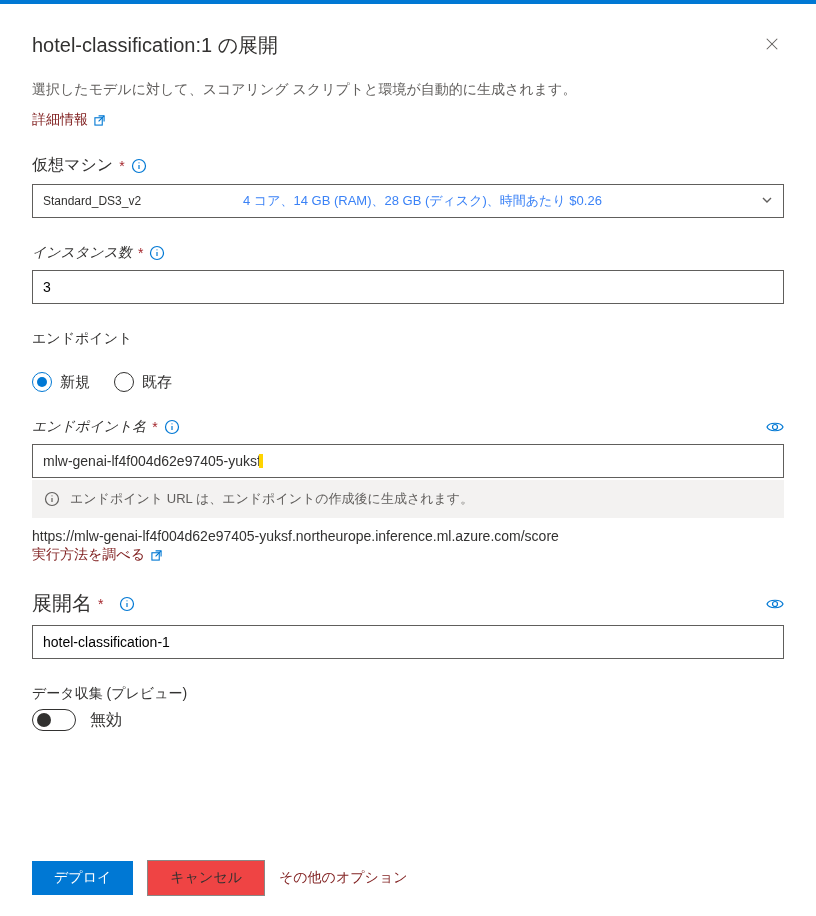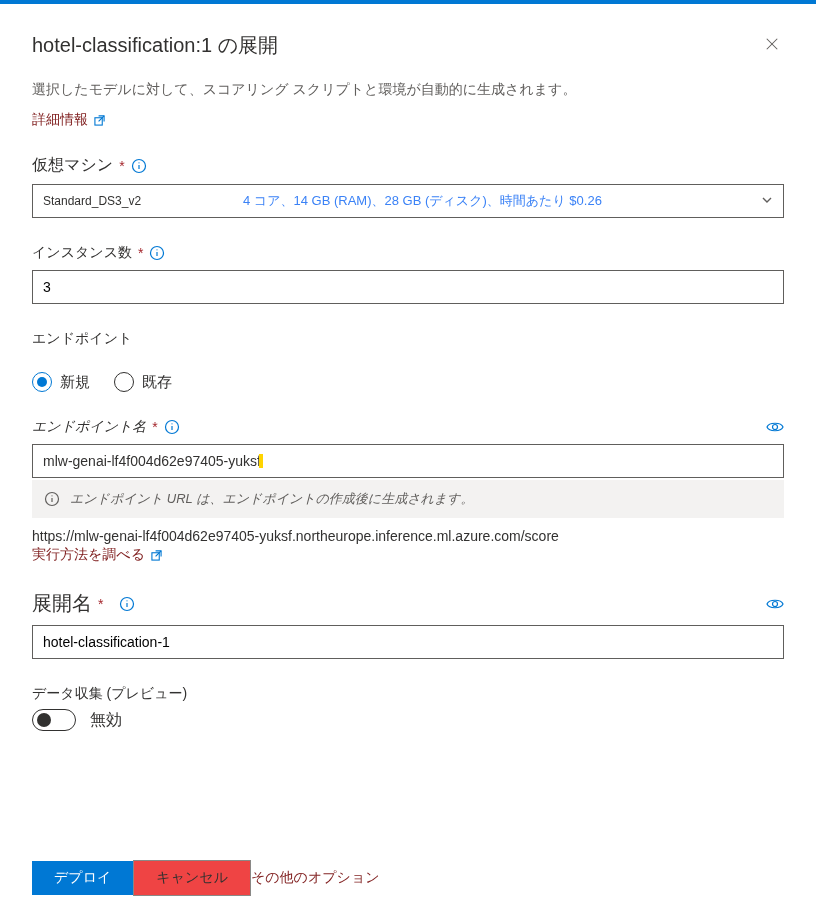--- a/index.html
+++ b/index.html
@@ -126,21 +126,20 @@
   }
   .info-banner {
     background: #f3f2f1;
     padding: 10px 12px;
     display: flex;
     align-items: center;
     gap: 10px;
     margin-top: 2px;
     font-size: 13px;
     color: #605e5c;
-    font-style: italic;
   }
   .info-banner .bicon {
     width:16px; height:16px; color:#605e5c; flex-shrink:0;
   }
   .url-text {
     font-size: 14px;
     color: #323130;
     margin-top: 10px;
     word-break: break-all;
   }
@@ -155,21 +154,21 @@
   }
   .toggle-knob {
     width: 14px; height:14px; border-radius:50%;
     background: #323130;
     position:absolute; top: 3px; left: 4px;
   }
   .toggle-label { font-size: 16px; }
   .footer {
     position: absolute;
     bottom: 20px; left: 32px;
-    display: flex; align-items: center; 
+    display: flex; align-items: center; gap: 14px;
   }
   .btn-primary {
     background: #0078d4; color:#fff;
     border: none; padding: 8px 22px;
     font-size: 14px; cursor:pointer;
     font-family: inherit;
   }
   .btn-secondary {
     background:#ef4444; color:#323130;
     border: 1px solid #8a8886; padding: 8px 22px;
@@ -227,21 +226,21 @@
         <svg viewBox="0 0 12 12" width="12" height="12" fill="none" stroke="#605e5c" stroke-width="1.4">
             <polyline points="2,4 6,8 10,4"></polyline>
           </svg>
       </span>
     </div>
   </div>
 
   
   <div class="section">
     <div class="label-row">
-      <span class="small-label" style="font-size:14px;color:#323130;margin:0;">インスタンス数</span>
+      <span class="small-label" style="font-size:14px;color:#323130;margin:0;font-style:italic;">インスタンス数</span>
       <span class="req">*</span>
       <span class="info-icon">
         <svg viewBox="0 0 16 16" width="16" height="16" fill="none" stroke="#0078d4" stroke-width="1.2">
             <circle cx="8" cy="8" r="6.5"></circle>
             <line x1="8" y1="7" x2="8" y2="11"></line>
             <circle cx="8" cy="4.8" r="0.6" fill="#0078d4" stroke="none"></circle>
           </svg>
       </span>
     </div>
     <input class="text-input" value="3" style="">

